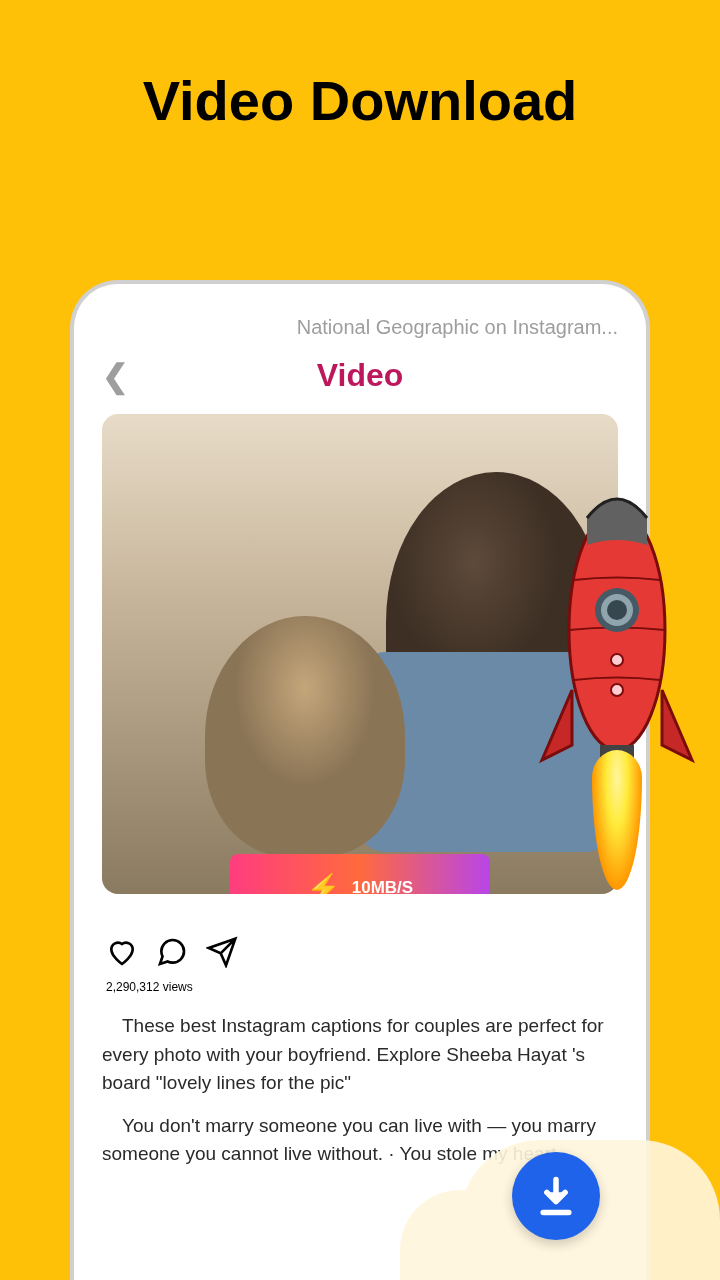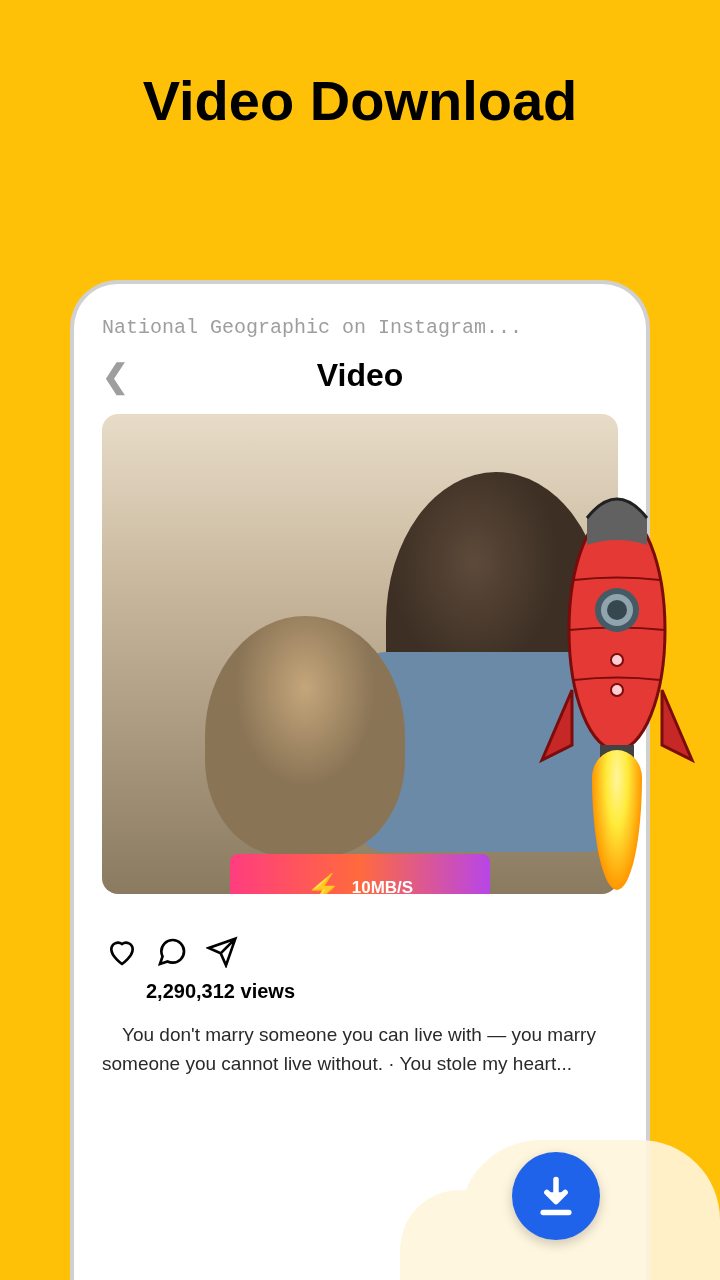--- a/index.html
+++ b/index.html
@@ -34,46 +34,45 @@
   width: 580px;
   height: 1100px;
   background: #fff;
   border-radius: 48px 48px 0 0;
   border: 4px solid #d0d0d0;
   border-bottom: none;
   padding: 32px 28px 0 28px;
   overflow: hidden;
 }
 .subtitle {
-  text-align: left;
+  text-align: right;
   color: #9e9e9e;
   font-size: 20px;
   margin-bottom: 18px;
-  font-family: Liberation Mono, monospace;
 }
 .header-row {
   display: flex;
   align-items: center;
   position: relative;
   margin-bottom: 20px;
 }
 .back-btn {
   font-size: 32px;
   color: #9e9e9e;
   font-weight: bold;
   position: absolute;
   left: 0;
   cursor: pointer;
 }
 .page-title {
   flex: 1;
   text-align: center;
   font-size: 32px;
   font-weight: 700;
-  color: #000000;
+  color: #be185d;
 }
 .video-thumb {
   width: 100%;
   height: 480px;
   border-radius: 16px;
   background: linear-gradient(180deg, #e8dcc8 0%, #c9b89e 35%, #8a7a5f 100%);
   position: relative;
   overflow: hidden;
 }
 .person1 {
@@ -135,26 +134,25 @@
   padding-left: 4px;
 }
 .action-icon svg {
   width: 32px;
   height: 32px;
   stroke: #000;
   stroke-width: 2;
   fill: none;
 }
 .views {
-  font-size: 20px;
-  font-weight: 700;
+  font-size: 12px;
+  font-weight: 400;
   color: #000;
   margin-top: 8px;
   padding-left: 4px;
-  margin-left: 40px;
 }
 .caption {
   margin-top: 18px;
   font-size: 19px;
   line-height: 1.5;
   color: #2a2a2a;
 }
 .caption p { margin-bottom: 14px; text-indent: 20px; }
 .rocket {
   position: absolute;
@@ -250,20 +248,21 @@
     <span class="action-icon">
       <svg viewBox="0 0 24 24">
           <path d="M22 2L11 13M22 2l-7 20-4-9-9-4 20-7z"></path>
         </svg>
     </span>
   </div>
 
   <div class="views">2,290,312 views</div>
 
   <div class="caption">
+    <p>These best Instagram captions for couples are perfect for every photo with your boyfriend. Explore Sheeba Hayat 's board "lovely lines for the pic"</p>
     <p>You don't marry someone you can live with — you marry someone you cannot live without. · You stole my heart...</p>
   </div>
 </div>
 
 <div class="rocket">
   <svg viewBox="0 0 170 400" width="170" height="400">
     <ellipse cx="85" cy="140" rx="48" ry="120" fill="#e53935"></ellipse>
     <ellipse cx="85" cy="140" rx="48" ry="120" fill="none" stroke="#7a0c0c" stroke-width="3"></ellipse>
     <path d="M 37 140 Q 85 135 133 140" stroke="#7a0c0c" stroke-width="2" fill="none"></path>
     <path d="M 42 90 Q 85 85 128 90" stroke="#7a0c0c" stroke-width="2" fill="none"></path>

